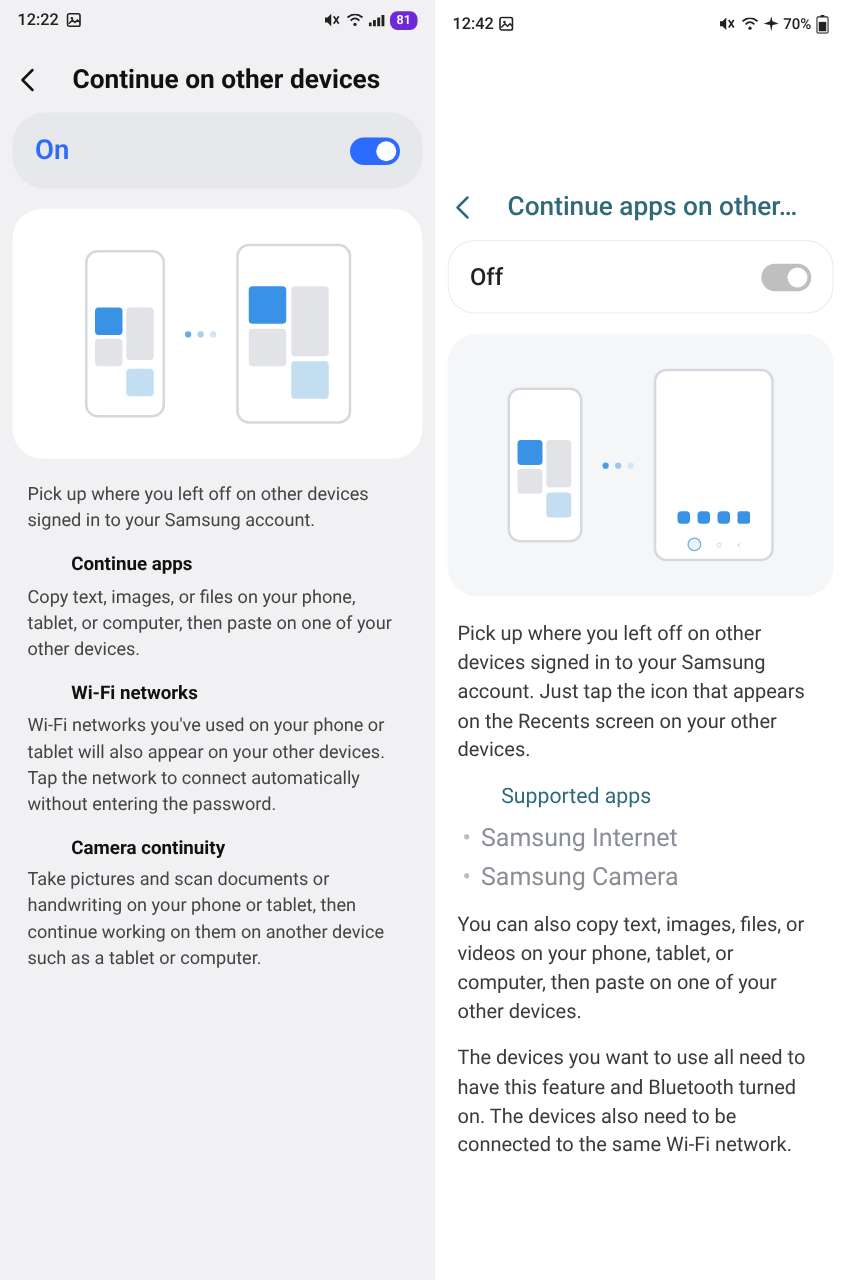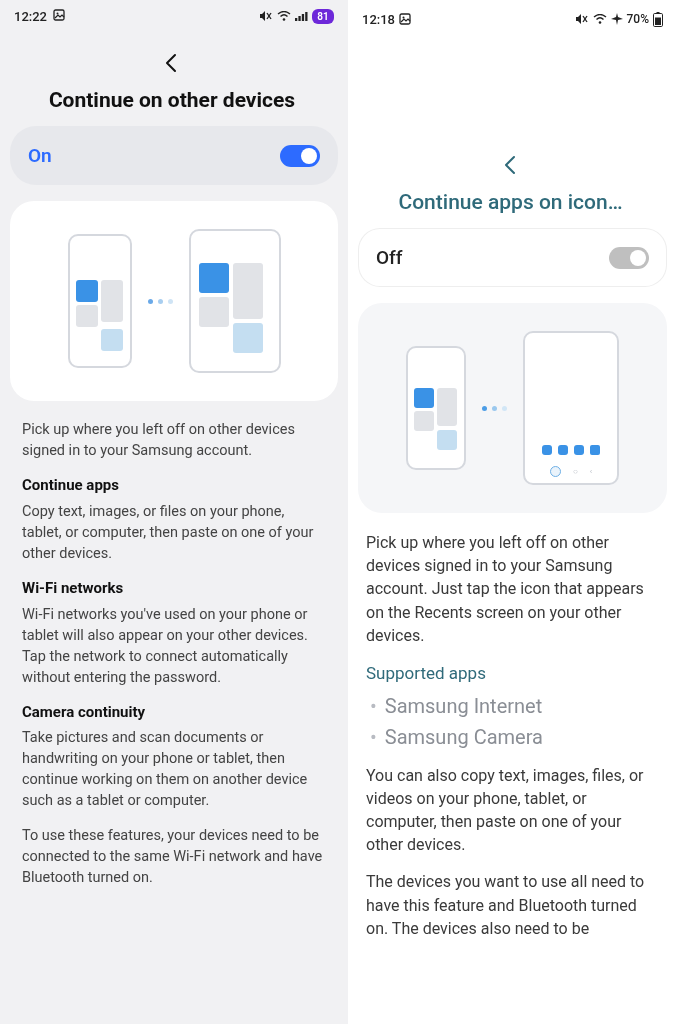--- a/index.html
+++ b/index.html
@@ -48,23 +48,22 @@
     font-size: 10px;
     font-weight: 600;
     padding: 1px 4px;
     min-width: 22px;
     height: 15px;
   }
   
   .header {
     display: flex;
     align-items: center;
-    gap: 14px;
+    gap: 24px;
     padding: 20px 16px 14px 12px;
-    flex-direction: column;
   }
   .header .title {
     font-size: 21px;
     font-weight: 700;
     color: #111;
   }
   .pane-right .header .title {
     font-size: 21px;
     font-weight: 500;
     color: #2f6a7a;
@@ -81,21 +80,21 @@
     border-radius: 26px;
     margin: 0 10px;
   }
   .toggle-row {
     display: flex;
     align-items: center;
     justify-content: space-between;
     padding: 18px 18px;
   }
   .toggle-label-on {
-    font-size: 19px;
+    font-size: 22px;
     font-weight: 600;
     color: #2d6bff;
   }
   .toggle-label-off {
     font-size: 19px;
     font-weight: 500;
     color: #222;
   }
   .switch {
     width: 40px;
@@ -191,20 +190,21 @@
     color: #3a3a3a;
     padding: 18px 18px 0 18px;
   }
   .body-text p { margin-bottom: 14px; }
   .body-text h4 {
     font-size: 15px;
     font-weight: 700;
     color: #111;
     margin-top: 8px;
     margin-bottom: 4px;
+    margin-left: 35px;
   }
   .pane-right .body-text h4 {
     color: #2f6a7a;
     font-weight: 400;
     font-size: 17px;
     margin-bottom: 6px;
   }
   .bullets {
     list-style: none;
     padding: 0 0 10px 4px;
@@ -232,21 +232,21 @@
     padding-top: 6px;
   }
   .pane-right .statusbar .left { display: flex; align-items: center; gap: 4px; }
 </style>
 </head>
 <body>
 
 <div class="pane pane-left">
 
   <div class="statusbar">
-    <div class="left" style="display:flex;gap:6px;">
+    <div class="left" style="display:flex;align-items:center;gap:6px;">
       <span>12:22</span>
       <svg width="12" height="12" viewBox="0 0 12 12">
           <rect x="1" y="1" width="10" height="10" rx="1.5" fill="none" stroke="#222" stroke-width="1.3"></rect>
           <circle cx="4.5" cy="4.5" r="1" fill="#222"></circle>
           <path d="M2 9 L5 6 L7 8 L9 6 L11 8" fill="none" stroke="#222" stroke-width="1.2"></path>
         </svg>
     </div>
     <div class="right">
       <svg width="14" height="12" viewBox="0 0 14 12">
           <path d="M1 4 H3 L6 1 V11 L3 8 H1 Z" fill="#222"></path>
@@ -312,29 +312,28 @@
     <h4>Continue apps</h4>
 
     <p>Copy text, images, or files on your phone, tablet, or computer, then paste on one of your other devices.</p>
 
     <h4>Wi-Fi networks</h4>
     <p>Wi-Fi networks you've used on your phone or tablet will also appear on your other devices. Tap the network to connect automatically without entering the password.</p>
 
     <h4>Camera continuity</h4>
     <p>Take pictures and scan documents or handwriting on your phone or tablet, then continue working on them on another device such as a tablet or computer.</p>
 
-    <p>To use these features, your devices need to be connected to the same Wi-Fi network and have Bluetooth turned on.</p>
   </div>
 </div>
 
 <div class="pane pane-right">
 
   <div class="statusbar">
     <div class="left">
-      <span>12:18</span>
+      <span>12:42</span>
       <svg width="12" height="12" viewBox="0 0 12 12">
           <rect x="1" y="1" width="10" height="10" rx="1.5" fill="none" stroke="#222" stroke-width="1.3"></rect>
           <circle cx="4.5" cy="4.5" r="1" fill="#222"></circle>
           <path d="M2 9 L5 6 L7 8 L9 6 L11 8" fill="none" stroke="#222" stroke-width="1.2"></path>
         </svg>
     </div>
     <div class="right">
       <svg width="14" height="12" viewBox="0 0 14 12">
           <path d="M1 4 H3 L6 1 V11 L3 8 H1 Z" fill="#222"></path>
           <line x1="8" y1="3" x2="12" y2="9" stroke="#222" stroke-width="1.3"></line>
@@ -356,21 +355,21 @@
         </svg>
     </div>
   </div>
 
   <div style="height:52px;"></div>
 
   <div class="header">
     <svg class="back-btn" width="22" height="22" viewBox="0 0 22 22">
         <path d="M14 3 L6 11 L14 19" fill="none" stroke="#2f6a7a" stroke-width="2" stroke-linecap="round" stroke-linejoin="round"></path>
       </svg>
-    <div class="title">Continue apps on icon…</div>
+    <div class="title">Continue apps on other…</div>
   </div>
 
   <div class="card" style="box-shadow:0 0 0 1px #eee inset;">
     <div class="toggle-row">
       <span class="toggle-label-off">Off</span>
       <div class="switch switch-off">
           <div class="knob"></div>
         </div>
     </div>
   </div>

